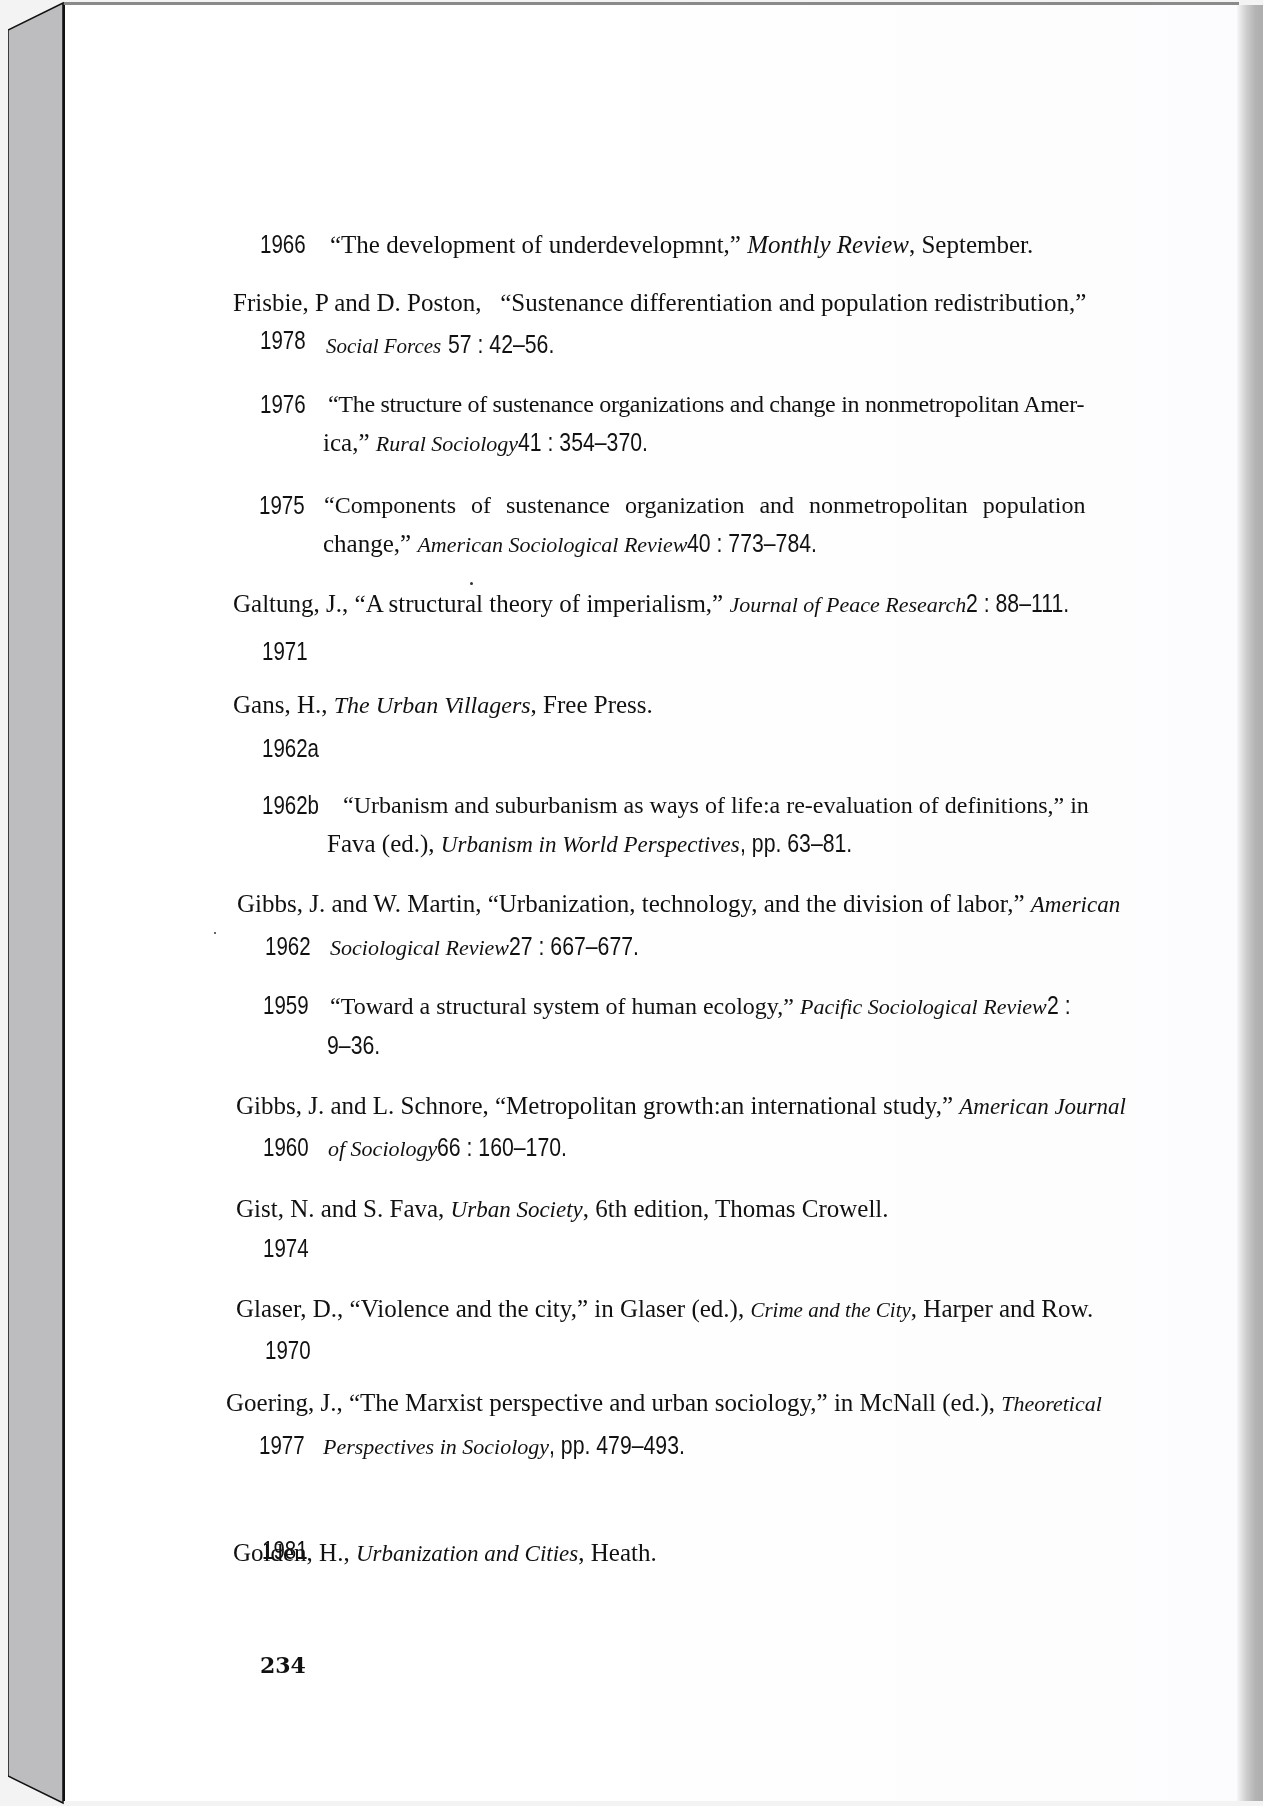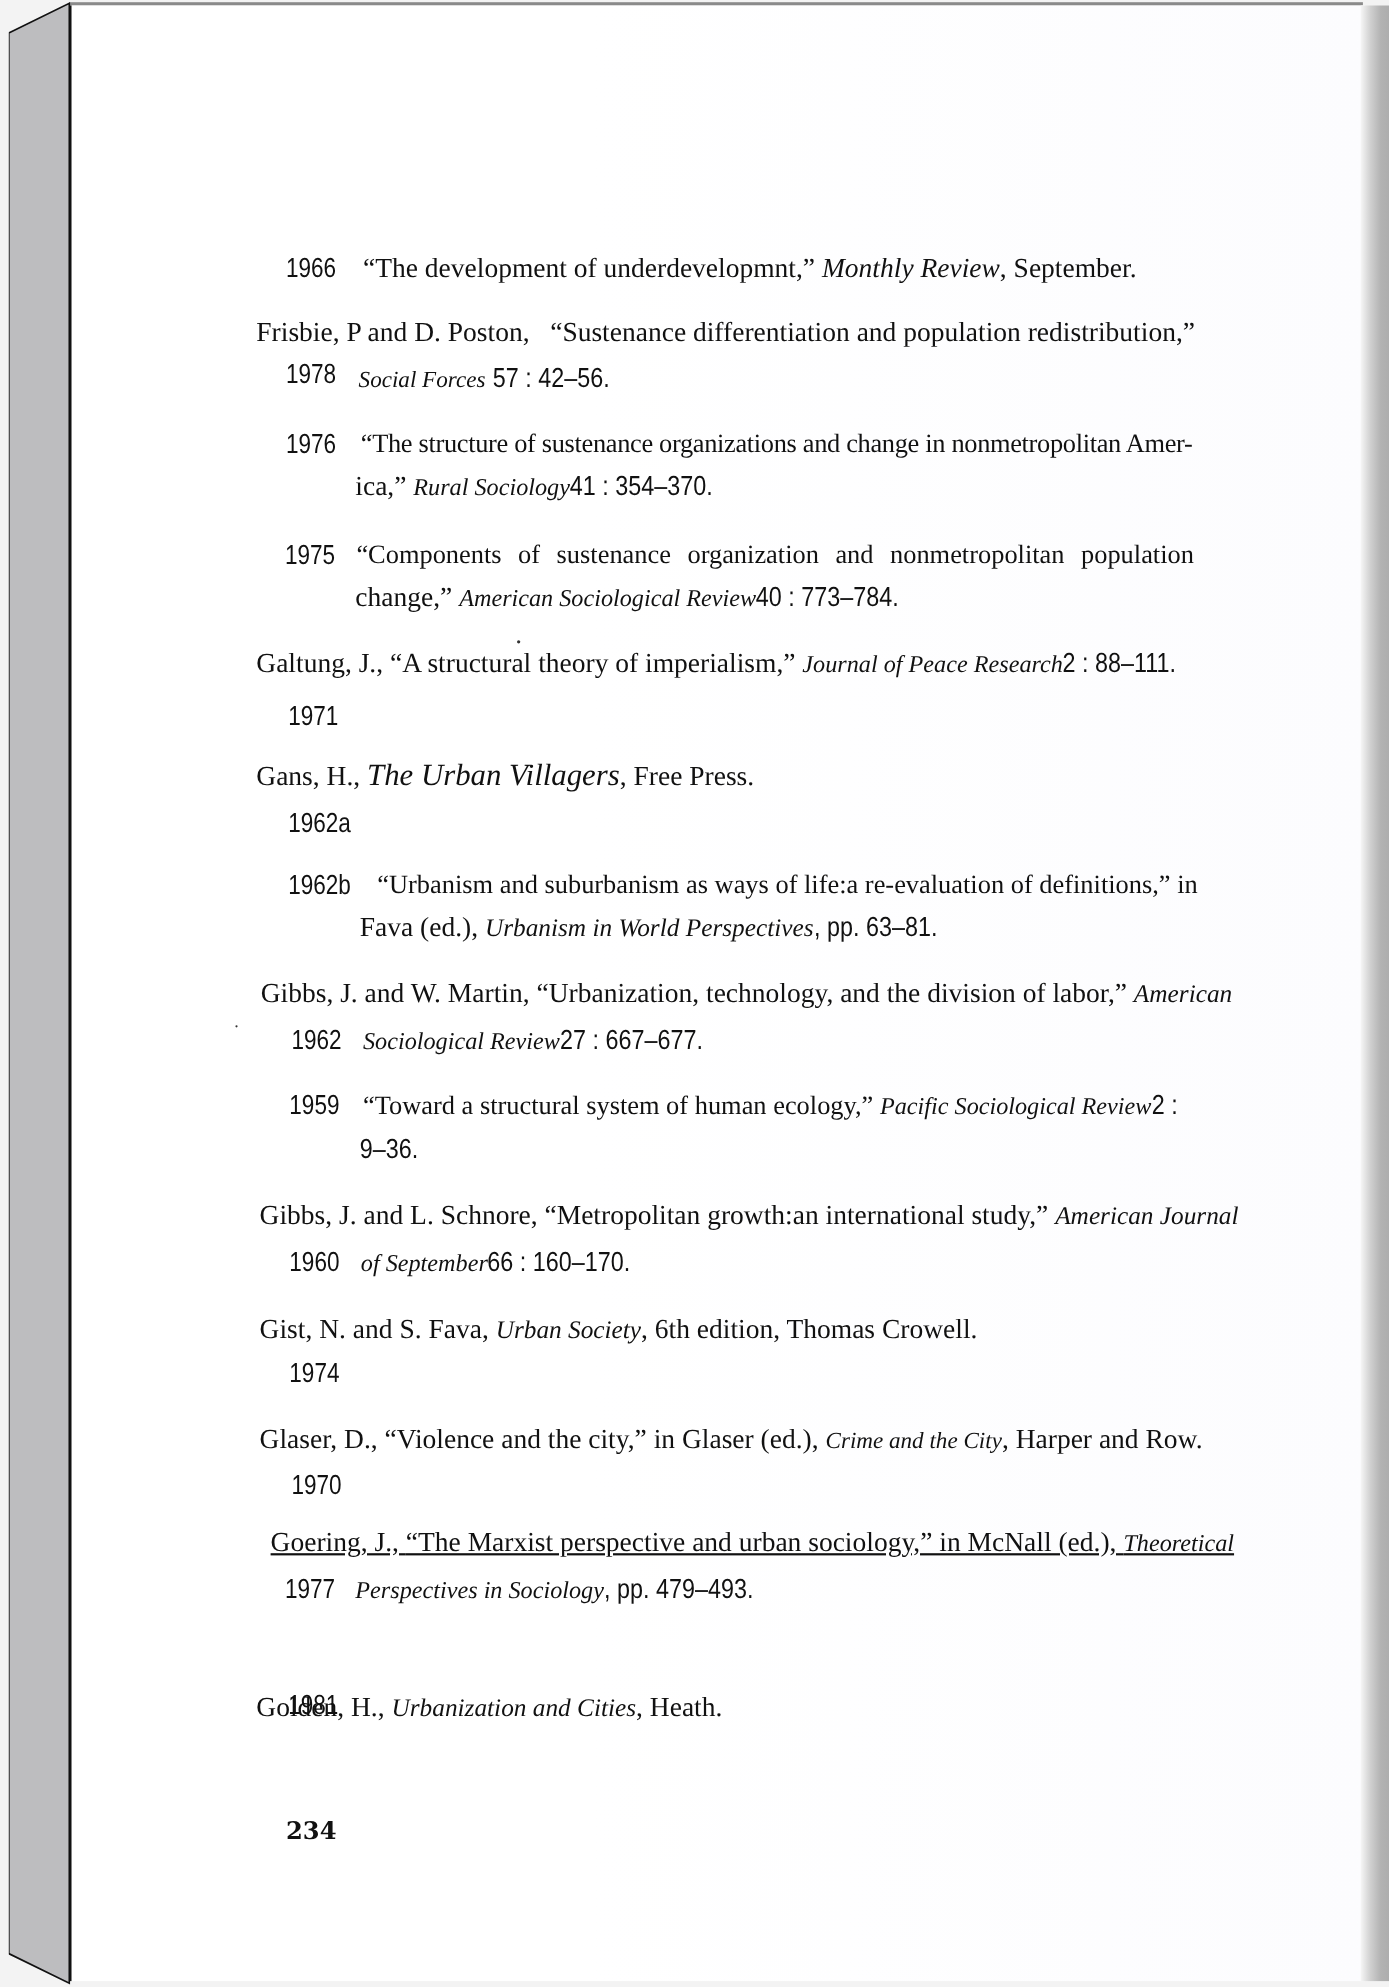--- a/index.html
+++ b/index.html
@@ -82,21 +82,21 @@
   <span>change,” </span><i style="font-size:22px">American Sociological Review</i><span class="num"> 40 : 773–784.</span>
 </div>
 <span class="speck" style="left:470px;top:582px;"></span>
 
 <div class="line" style="left:233px;top:591px;">
   <span>Galtung, J., </span><span>“A structural theory of imperialism,” </span><i style="font-size:22px">Journal of Peace Research</i><span class="num"> 2 : 88–111.</span>
 </div>
 <span class="yr" style="left:262px;top:639px;">1971</span>
 
 <div class="line" style="left:233px;top:692px;">
-  <span>Gans, H., </span><i style="font-size:28px">The Urban Villagers</i><span>, Free Press.</span>
+  <span>Gans, H., </span><i style="font-size:24px">The Urban Villagers</i><span>, Free Press.</span>
 </div>
 <span class="yr" style="left:262px;top:736px;">1962a</span>
 
 <span class="yr" style="left:262px;top:793px;">1962b</span>
 <div class="line" style="left:343px;top:793px;font-size:24px">“Urbanism and suburbanism as ways of life:a re-evaluation of definitions,”   in</div>
 <div class="line" style="left:327px;top:831px;">
   <span>Fava (ed.), </span><i style="font-size:23px">Urbanism in World Perspectives</i><span class="num">, pp. 63–81.</span>
 </div>
 
 <div class="line" style="left:237px;top:891px;">
@@ -114,34 +114,34 @@
 </div>
 <div class="line" style="left:327px;top:1033px;">
   <span class="num">9–36.</span>
 </div>
 
 <div class="line" style="left:236px;top:1093px;">
   <span>Gibbs, J. and L. Schnore,  </span><span>“Metropolitan growth:an international study,”  </span><i style="font-size:23px">American Journal</i>
 </div>
 <span class="yr" style="left:263px;top:1135px;">1960</span>
 <div class="line" style="left:328px;top:1135px;">
-  <i style="font-size:22px">of September</i><span class="num"> 66 : 160–170.</span>
+  <i style="font-size:22px">of Sociology</i><span class="num"> 66 : 160–170.</span>
 </div>
 
 <div class="line" style="left:236px;top:1196px;">
   <span>Gist, N. and S. Fava,  </span><i style="font-size:23px">Urban Society</i><span>,  6th edition, Thomas Crowell.</span>
 </div>
 <span class="yr" style="left:263px;top:1236px;">1974</span>
 
 <div class="line" style="left:236px;top:1296px;">
   <span>Glaser, D., </span><span>“Violence and the city,” in Glaser (ed.), </span><i style="font-size:21px">Crime and the City</i><span>, Harper and Row.</span>
 </div>
 <span class="yr" style="left:265px;top:1338px;">1970</span>
 
-<div class="line" style="left:246px;top:1390px;text-decoration:underline;">
+<div class="line" style="left:226px;top:1390px;">
   <span>Goering, J.,  </span><span>“The Marxist perspective and urban sociology,”  in McNall (ed.),  </span><i style="font-size:22px">Theoretical</i>
 </div>
 <span class="yr" style="left:259px;top:1433px;">1977</span>
 <div class="line" style="left:323px;top:1433px;">
   <i style="font-size:22px">Perspectives in Sociology</i><span class="num">, pp. 479–493.</span>
 </div>
 
 <div class="line" style="left:233px;top:1496px;margin-top:44px;">
   <span>Golden, H., </span><i style="font-size:23px">Urbanization and Cities</i><span>, Heath.</span>
 </div>

